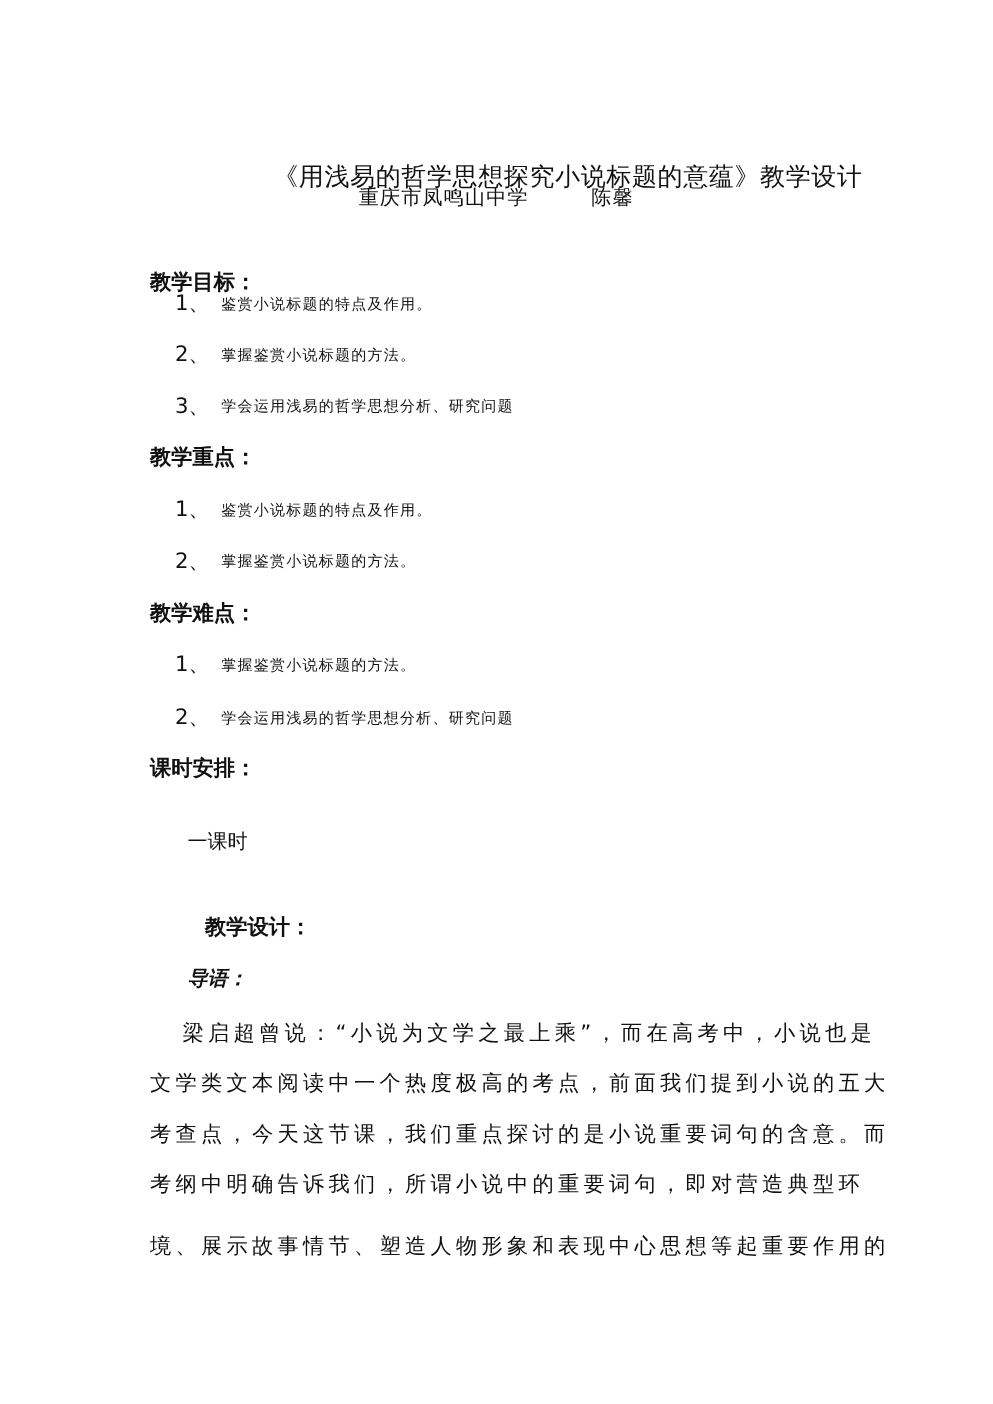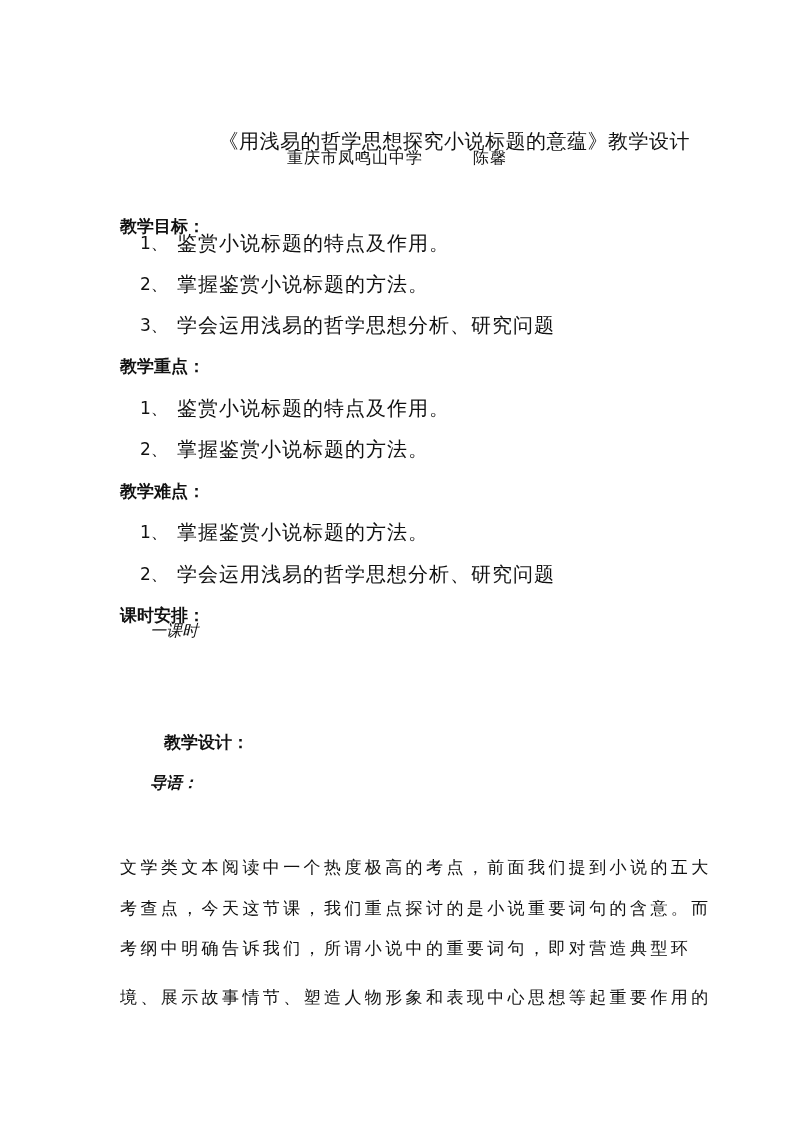--- a/index.html
+++ b/index.html
@@ -52,21 +52,21 @@
       font-weight: bold;
     }
     .list-num {
       position: absolute;
       left: 140px;
       font-size: 17px;
     }
     .list-text {
       position: absolute;
       left: 177px;
-      font-size: 20px;
+      font-size: 12px;
       letter-spacing: 1px;
     }
     .indent-text {
       left: 150px;
       font-size: 16px;
     }
     .bold { font-weight: bold; font-style: italic; }
     .para {
       left: 120px;
       width: 548px;
@@ -114,23 +114,24 @@
   <div class="line" style="top:521px;left:0;width:794px;">
     <span class="list-num">1、</span>
     <span class="list-text">掌握鉴赏小说标题的方法。</span>
   </div>
   <div class="line" style="top:563px;left:0;width:794px;">
     <span class="list-num">2、</span>
     <span class="list-text">学会运用浅易的哲学思想分析、研究问题</span>
   </div>
 
   <div class="line heading" style="top:604px;">课时安排：</div>
-  <div class="line indent-text" style="top:620px;font-style:italic;">一课时</div>
+  <div class="line indent-text" style="top:662px;">一课时</div>
 
   <div class="line heading" style="top:731px;margin-left:44px;">教学设计：</div>
   <div class="line indent-text bold" style="top:772px;">导语：</div>
 
+  <div class="line para first" style="top:816px;">梁启超曾说：“小说为文学之最上乘”，而在高考中，小说也是</div>
   <div class="line para" style="top:856px;">文学类文本阅读中一个热度极高的考点，前面我们提到小说的五大</div>
   <div class="line para" style="top:897px;">考查点，今天这节课，我们重点探讨的是小说重要词句的含意。而</div>
   <div class="line para" style="top:937px;">考纲中明确告诉我们，所谓小说中的重要词句，即对营造典型环</div>
   <div class="line para" style="top:986px;">境、展示故事情节、塑造人物形象和表现中心思想等起重要作用的</div>
 
 </div>
 
 </body></html>

